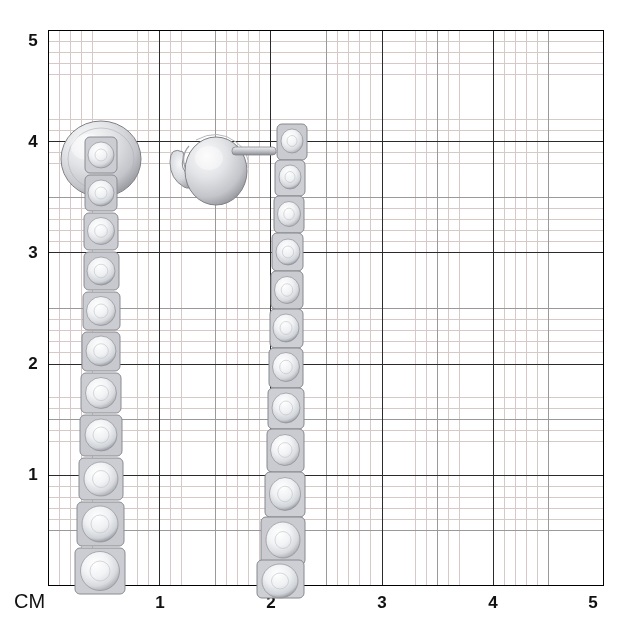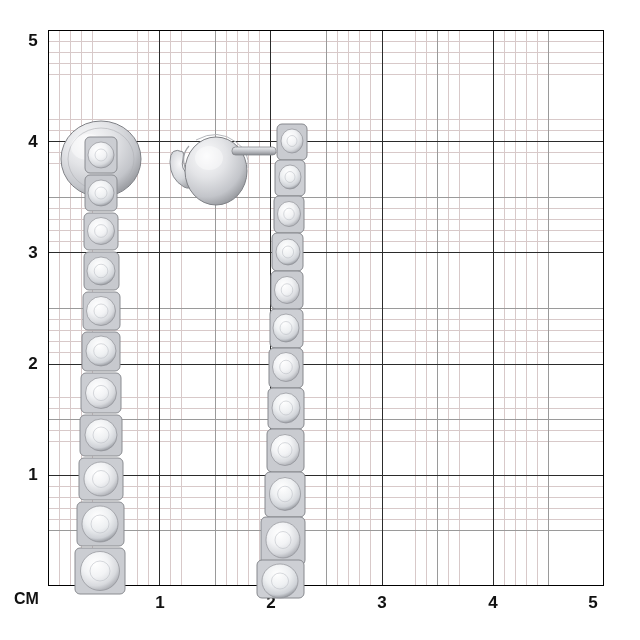--- a/index.html
+++ b/index.html
@@ -29,22 +29,22 @@
     width: 24px;
   }
   .axis-label.x {
     text-align: center;
     width: 24px;
   }
   #cm-label {
     position: absolute;
     left: 14px;
     top: 590px;
-    font-size: 16px;
-    font-weight: bold;
+    font-size: 20px;
+    font-weight: normal;
     color: #111111;
   }
 
   
   #grid {
     position: absolute;
     left: 48px;
     top: 30px;
     width: 556px;
     height: 556px;

